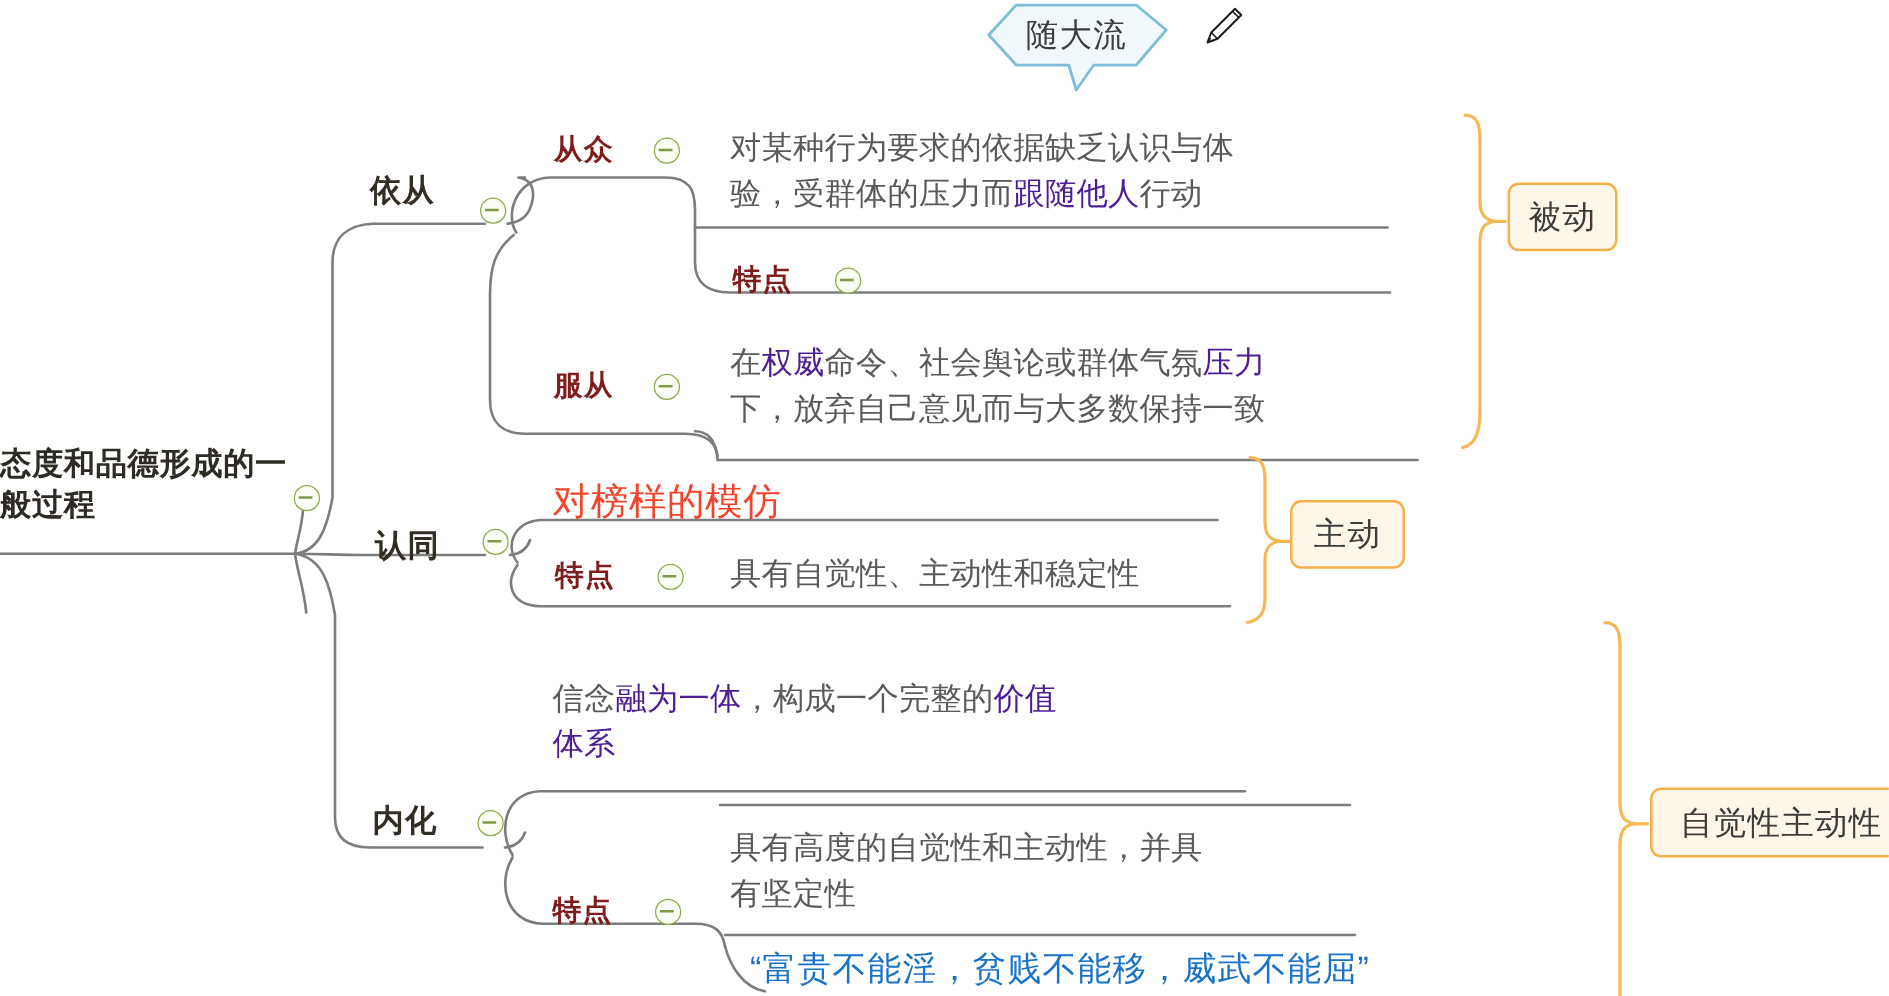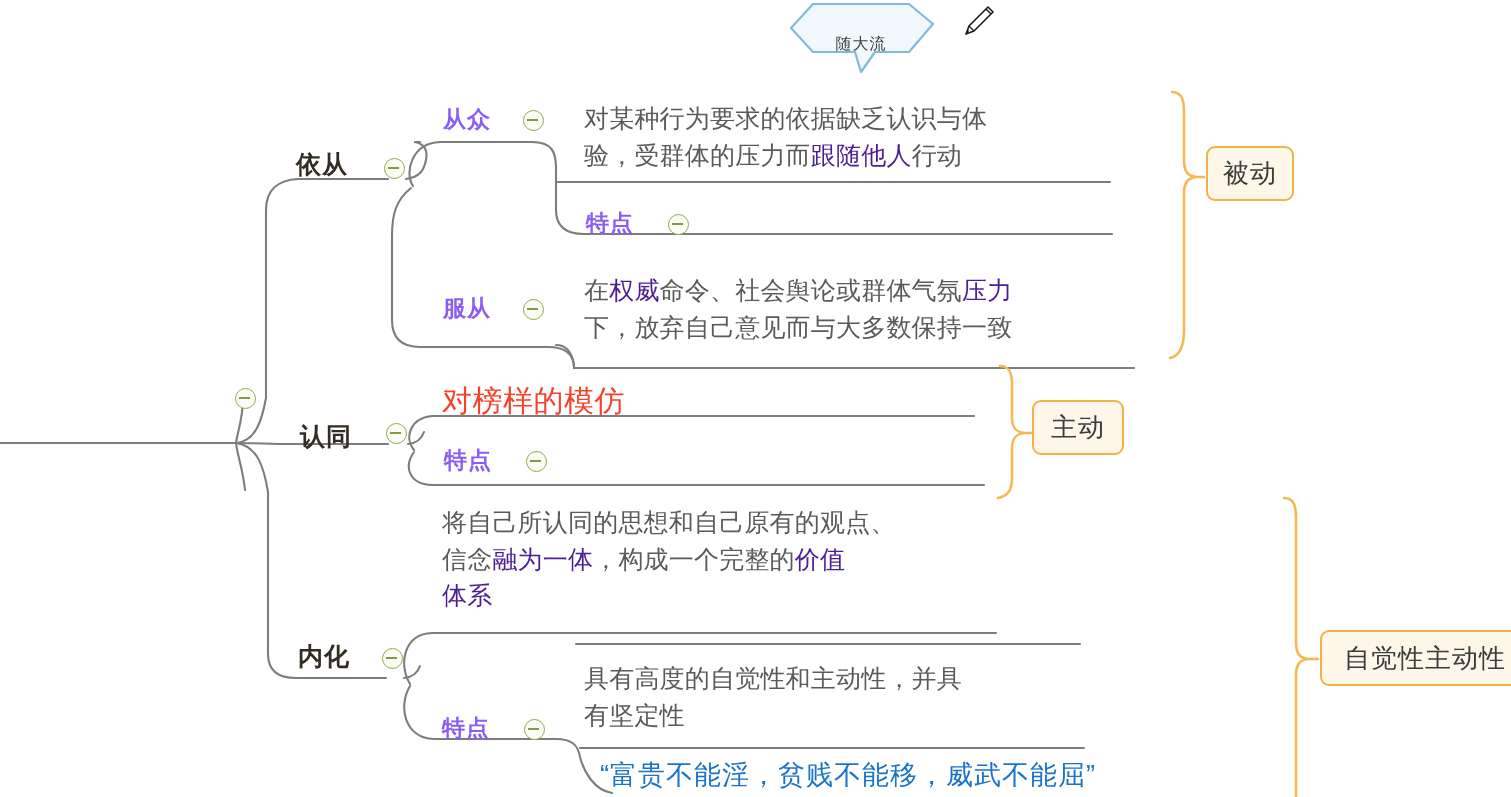--- a/index.html
+++ b/index.html
@@ -43,21 +43,21 @@
   }
   .branch-label {
     font-size: 25px;
     font-weight: bold;
     color: #332c22;
     letter-spacing: 1px;
   }
   .sub-label {
     font-size: 23px;
     font-weight: bold;
-    color: #8b5cf6;
+    color: #7f1d1d;
     letter-spacing: 1px;
   }
   .body-text {
     font-size: 25px;
     color: #5a5a5a;
     line-height: 1.46;
     letter-spacing: 0.2px;
     white-space: normal;
   }
   .hl {
@@ -96,27 +96,27 @@
   .callout {
     position: absolute;
     left: 787px;
     top: 2px;
     width: 148px;
     height: 58px;
   }
   .callout svg { display: block; }
   .callout-text {
     position: absolute;
-    left: 0; top: 16px;
+    left: 0; top: 0;
     width: 148px;
     height: 52px;
     display: flex;
     align-items: center;
     justify-content: center;
-    font-size: 16px;
+    font-size: 26px;
     color: #3d3d3d;
     letter-spacing: 1px;
   }
   
   .tag-box {
     position: absolute;
     background: #fdf6e9;
     border: 2.4px solid #f2b249;
     border-radius: 9px;
     display: flex;
@@ -189,39 +189,40 @@
       <path d="M 1196,177 L 1204,177"></path>
 
       <path d="M 1000,366 C 1010,366 1012,374 1012,384 L 1012,418 C 1012,428 1016,432 1024,433 C 1016,434 1012,438 1012,448 L 1012,478 C 1012,490 1008,496 998,498"></path>
       <path d="M 1024,433 L 1032,433"></path>
 
       <path d="M 1284,498 C 1294,498 1296,506 1296,518 L 1296,642 C 1296,654 1300,658 1308,659 C 1300,660 1296,664 1296,676 L 1296,797"></path>
       <path d="M 1308,659 L 1318,659"></path>
     </g>
   </svg>
 
+  <div class="node root-label" style="left:0px; top:355px;">态度和品德形成的一般过程</div>
   <div class="toggle" style="left:235px; top:388px;"></div>
 
   <div class="callout">
     <svg width="148" height="72" viewBox="0 0 148 72">
       <path d="M 26,2 L 122,2 L 146,22 L 122,50 L 88,50 L 74,70 L 68,50 L 26,50 L 4,26 Z" fill="#f1f8fc" stroke="#7fbcd8" stroke-width="2.2" stroke-linejoin="round"></path>
     </svg>
     <div class="callout-text">随大流</div>
   </div>
 
   <div class="cursor">
     <svg width="34" height="34" viewBox="0 0 34 34">
       <path d="M 26,3 L 31,8 L 12,27 L 4,30 L 7,22 Z" fill="#ffffff" stroke="#1b1b1b" stroke-width="1.6" stroke-linejoin="round"></path>
       <path d="M 24,5 L 29,10" stroke="#1b1b1b" stroke-width="1.4"></path>
       <path d="M 7,22 L 12,27" stroke="#1b1b1b" stroke-width="1.3"></path>
       <path d="M 4,30 L 6.5,26.5" stroke="#1b1b1b" stroke-width="1.3"></path>
     </svg>
   </div>
 
-  <div class="node branch-label" style="left:296px; top:148px;">依从</div>
+  <div class="node branch-label" style="left:296px; top:136px;">依从</div>
   <div class="toggle" style="left:384px; top:158px;"></div>
 
   <div class="node sub-label" style="left:443px; top:104px;">从众</div>
   <div class="toggle" style="left:523px; top:110px;"></div>
   <div class="node body-text" style="left:584px; top:100px; width:500px;">
     <span>对某种行为要求的依据缺乏认识与体</span><br>
     <span>验，受群体的压力而</span><span class="hl">跟随他人</span><span>行动</span>
   </div>
 
   <div class="node sub-label" style="left:586px; top:208px;">特点</div>
@@ -234,26 +235,27 @@
     <span>下，放弃自己意见而与大多数保持一致</span>
   </div>
 
   <div class="node branch-label" style="left:300px; top:420px;">认同</div>
   <div class="toggle" style="left:386px; top:423px;"></div>
 
   <div class="node red-text" style="left:442px; top:381px;">对榜样的模仿</div>
 
   <div class="node sub-label" style="left:444px; top:445px;">特点</div>
   <div class="toggle" style="left:526px; top:451px;"></div>
+  <div class="node body-text" style="left:584px; top:441px;">具有自觉性、主动性和稳定性</div>
 
   <div class="node branch-label" style="left:298px; top:640px;">内化</div>
   <div class="toggle" style="left:382px; top:648px;"></div>
 
   <div class="node body-text" style="left:442px; top:504px; width:520px;">
-    <span>将自己所认同的思想和自己原有的观点、</span><br>
+    <br>
     <span>信念</span><span class="hl">融为一体</span><span>，构成一个完整的</span><span class="hl">价值</span><br>
     <span class="hl">体系</span>
   </div>
 
   <div class="node sub-label" style="left:442px; top:713px;">特点</div>
   <div class="toggle" style="left:524px; top:719px;"></div>
   <div class="node blue-quote" style="left:600px; top:757px;">“富贵不能淫，贫贱不能移，威武不能屈”</div>
 
   <div class="node body-text" style="left:584px; top:660px; width:500px;">
     <span>具有高度的自觉性和主动性，并具</span><br>

